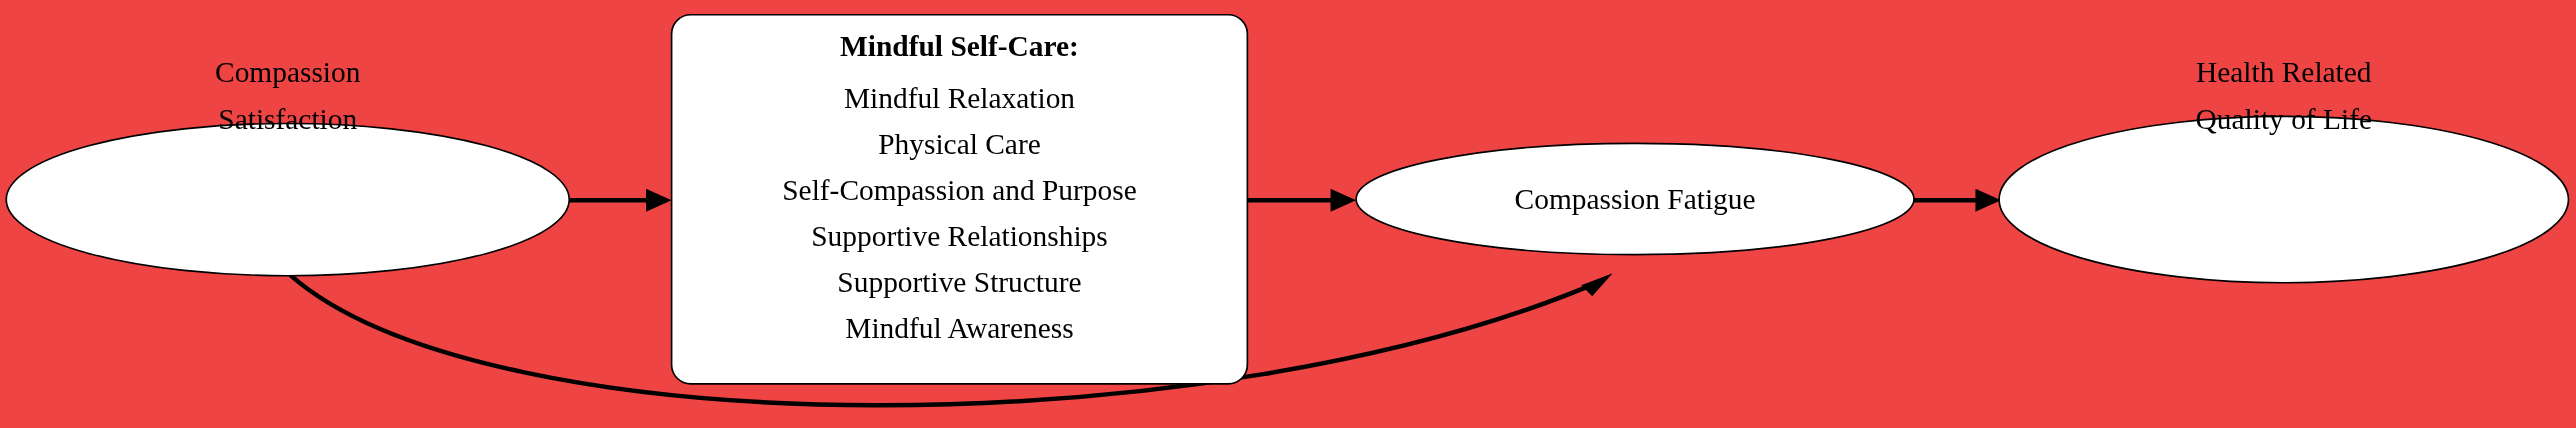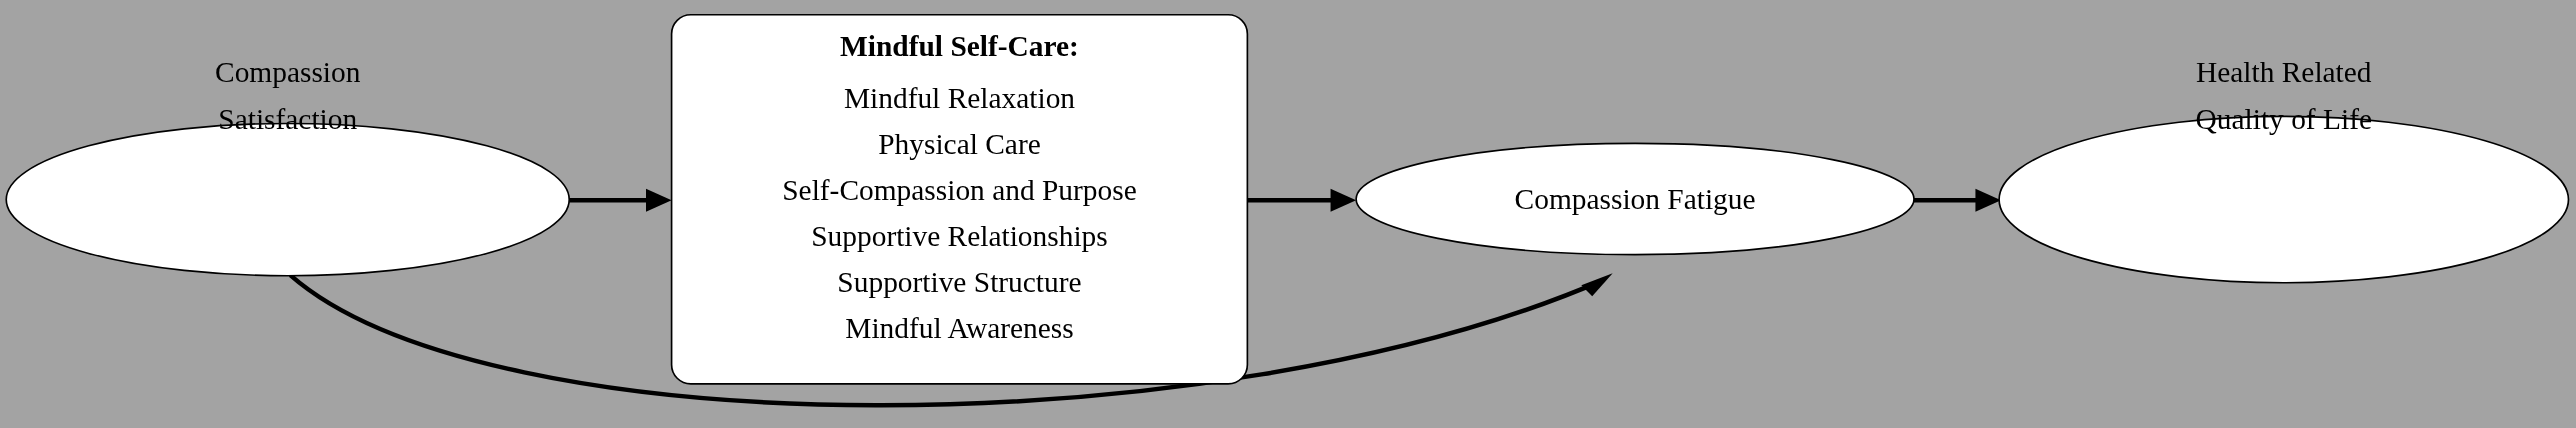--- a/index.html
+++ b/index.html
@@ -4,21 +4,21 @@
 <style>
   html, body {
     margin: 0;
     padding: 0;
     background: #ffffff;
   }
   #diagram-root {
     position: relative;
     width: 2576px;
     height: 428px;
-    background: #a3a3a3;
+    background: #ef4444;
     font-family: "Liberation Serif", "DejaVu Serif", serif;
     overflow: hidden;
   }
   #diagram-svg {
     position: absolute;
     top: 0;
     left: 0;
     width: 2576px;
     height: 428px;
     display: block;

